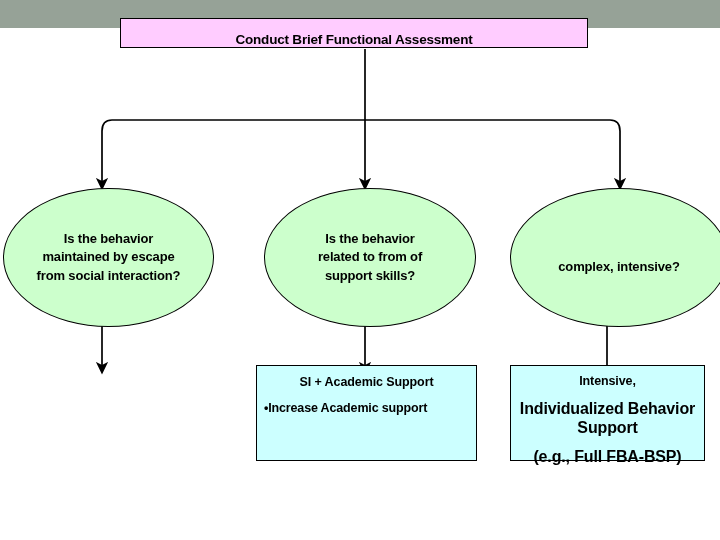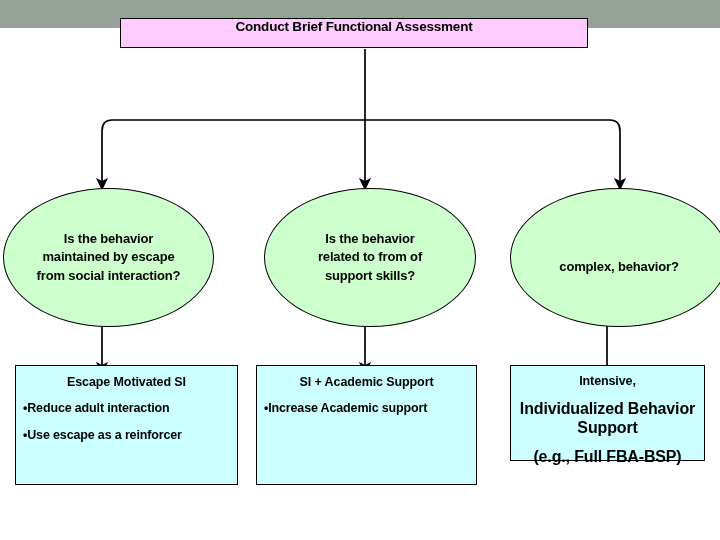--- a/index.html
+++ b/index.html
@@ -37,21 +37,21 @@
   .title-box {
     position: absolute;
     left: 120px;
     top: 18px;
     width: 468px;
     height: 30px;
     background: #ffccff;
     border: 1.5px solid #000000;
     box-sizing: border-box;
     display: flex;
-    align-items: flex-start;
+    align-items: flex-end;
     justify-content: center;
   }
   .title-box .title-text {
     font-size: 13.5px;
     font-weight: bold;
     color: #000000;
     letter-spacing: -0.2px;
     white-space: nowrap;
   }
 
@@ -117,21 +117,21 @@
   #box-escape {
     left: 15px;
     top: 365px;
     width: 223px;
     height: 120px;
   }
   #box-academic {
     left: 256px;
     top: 365px;
     width: 221px;
-    height: 120px;
+    height: 96px;
   }
   #box-intensive {
     left: 510px;
     top: 365px;
     width: 195px;
     height: 96px;
   }
 
   .box-heading {
     font-size: 12.5px;
@@ -209,29 +209,24 @@
     <div class="etext">
       <span>Is the behavior</span><br>
       <span>related to from of</span><br>
       <span>support skills?</span>
     </div>
   </div>
 
   <div class="ellipse" id="ellipse-severe">
     <div class="etext">
       <br>
-      <span>complex, behavior?</span>
+      <span>complex, intensive?</span>
     </div>
   </div>
 
-  <div class="outcome-box" id="box-escape">
-    <div class="box-heading">Escape Motivated SI</div>
-    <div class="box-bullet">•Reduce adult interaction</div>
-    <div class="box-bullet">•Use escape as a reinforcer</div>
-  </div>
 
   <div class="outcome-box" id="box-academic">
     <div class="box-heading">SI + Academic Support</div>
     <div class="box-bullet">•Increase Academic support</div>
   </div>
 
   <div class="outcome-box" id="box-intensive">
     <div class="box-heading">Intensive,</div>
     <div class="box-line-center">Individualized Behavior Support</div>
     <div class="box-line-center">(e.g., Full FBA-BSP)</div>

